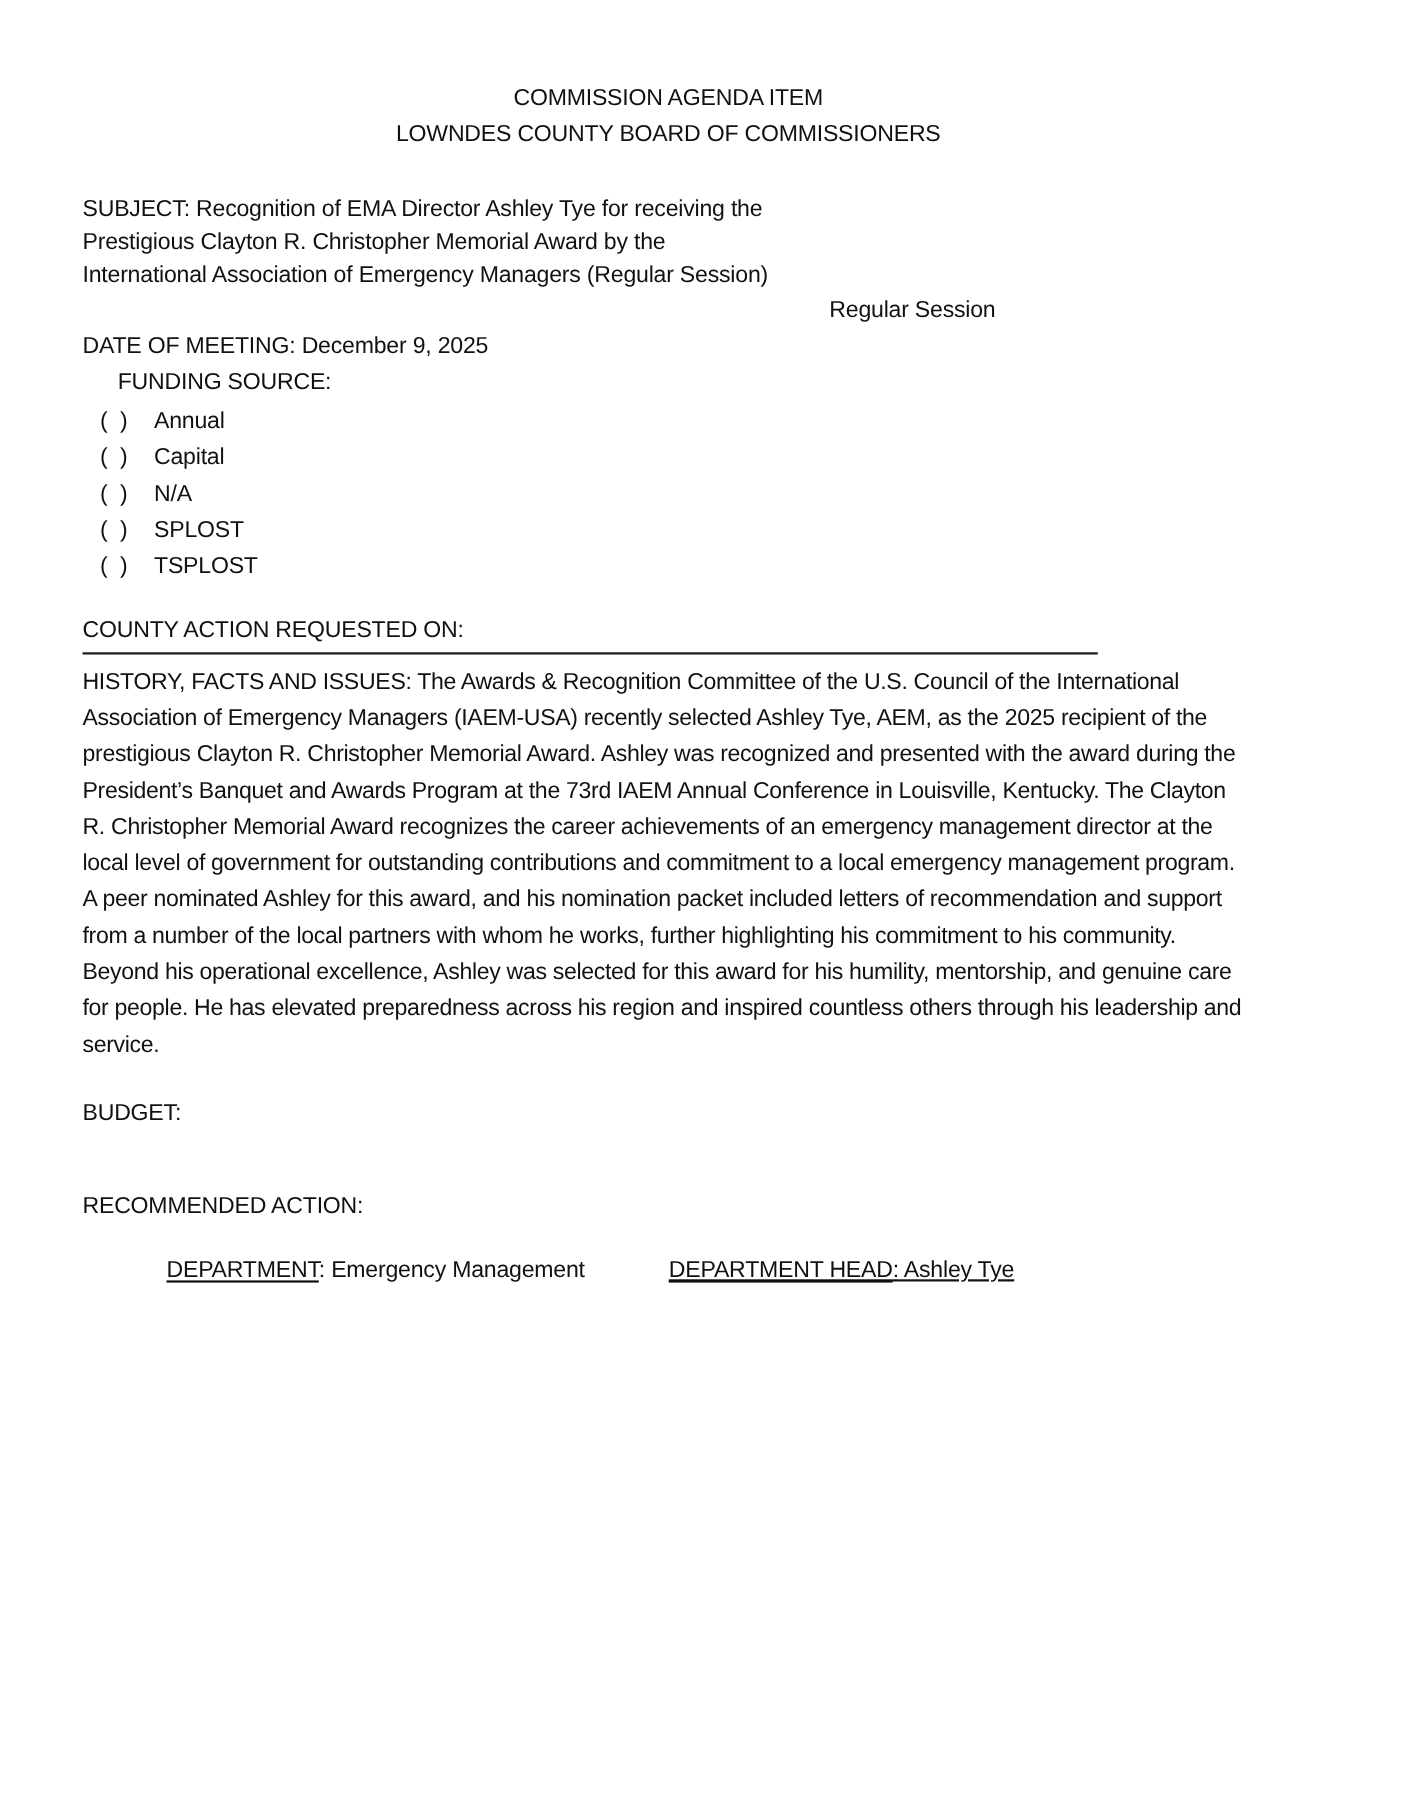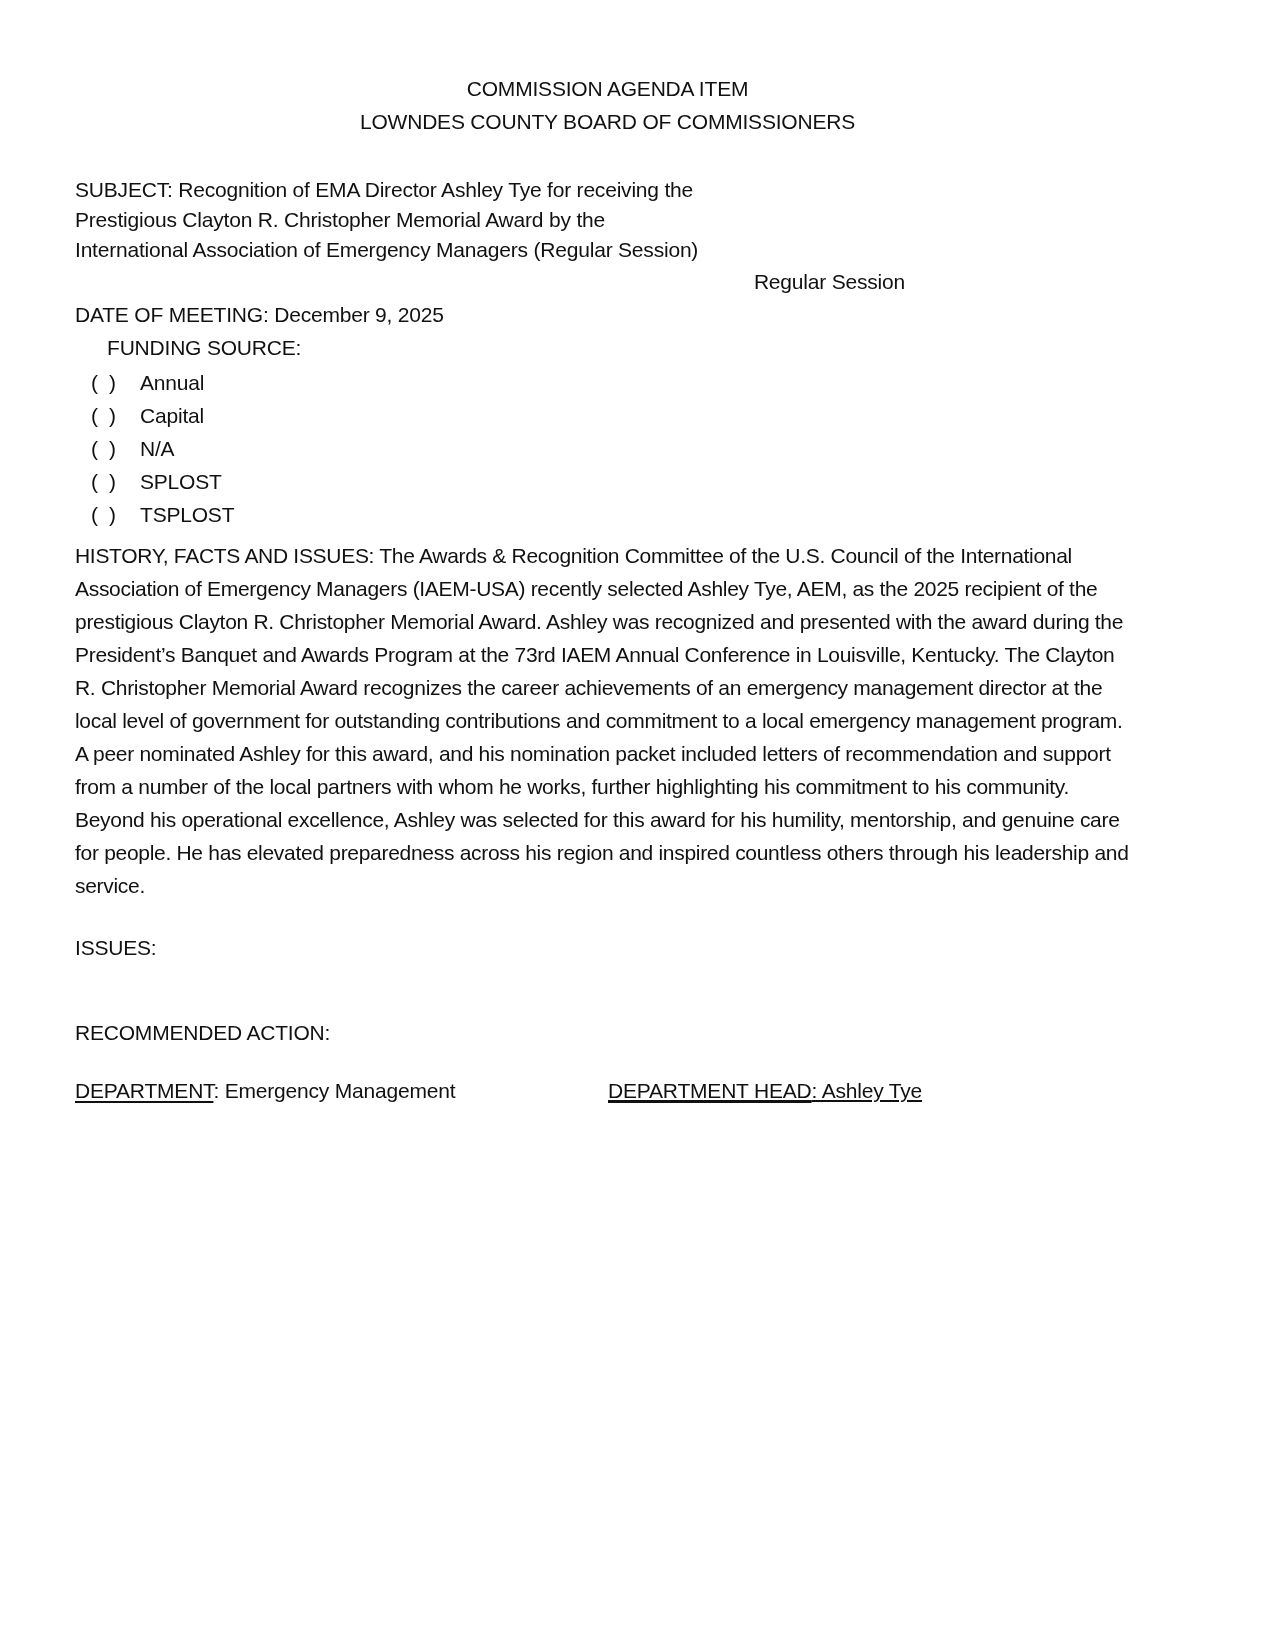--- a/index.html
+++ b/index.html
@@ -71,20 +71,21 @@
     letter-spacing: -0.3px;
   }
 
   .options-label { margin-top: 29px; line-height: 33px; }
   .recommended-label { margin-top: 52px; line-height: 33px; }
 
   .dept-row {
     margin-top: 25px;
     display: flex;
     line-height: 33px;
+    text-align: center;
   }
   .dept-left { width: 533px; white-space: nowrap; }
   .dept-right { white-space: nowrap; text-decoration: underline; }
   .u-label { text-decoration: underline; text-underline-offset: 3px; }
 
   .admin-label { margin-top: 24px; line-height: 33px; }
 </style>
 </head>
 <body>
 
@@ -118,26 +119,29 @@
       <span class="box">(  )</span><span>N/A</span>
     </div>
     <div class="funding-option">
       <span class="box">(  )</span><span>SPLOST</span>
     </div>
     <div class="funding-option">
       <span class="box">(  )</span><span>TSPLOST</span>
     </div>
   </div>
 
+  <div class="county-action">
+    <span>COUNTY ACTION REQUESTED ON:</span>
+  </div>
 
   <p class="history-para">
     <span>HISTORY, FACTS AND ISSUES:</span><span> The Awards &amp; Recognition Committee of the U.S. Council of the International Association of Emergency Managers (IAEM-USA) recently selected Ashley Tye, AEM, as the 2025 recipient of the prestigious Clayton R. Christopher Memorial Award. Ashley was recognized and presented with the award during the President’s Banquet and Awards Program at the 73rd IAEM Annual Conference in Louisville, Kentucky. The Clayton R. Christopher Memorial Award recognizes the career achievements of an emergency management director at the local level of government for outstanding contributions and commitment to a local emergency management program.  A peer nominated Ashley for this award, and his nomination packet included letters of recommendation and support from a number of the local partners with whom he works, further highlighting his commitment to his community. Beyond his operational excellence, Ashley was selected for this award for his humility, mentorship, and genuine care for people. He has elevated preparedness across his region and inspired countless others through his leadership and service.</span>
   </p>
 
-  <div class="options-label">ISSUES:</div>
+  <div class="options-label">BUDGET:</div>
 
   <div class="recommended-label">RECOMMENDED ACTION:</div>
 
   <div class="dept-row">
     <div class="dept-left">
       <span class="u-label">DEPARTMENT</span><span>: Emergency Management</span>
     </div>
     <div class="dept-right">
       <span class="u-label">DEPARTMENT HEAD</span><span>: Ashley Tye</span>
     </div>

